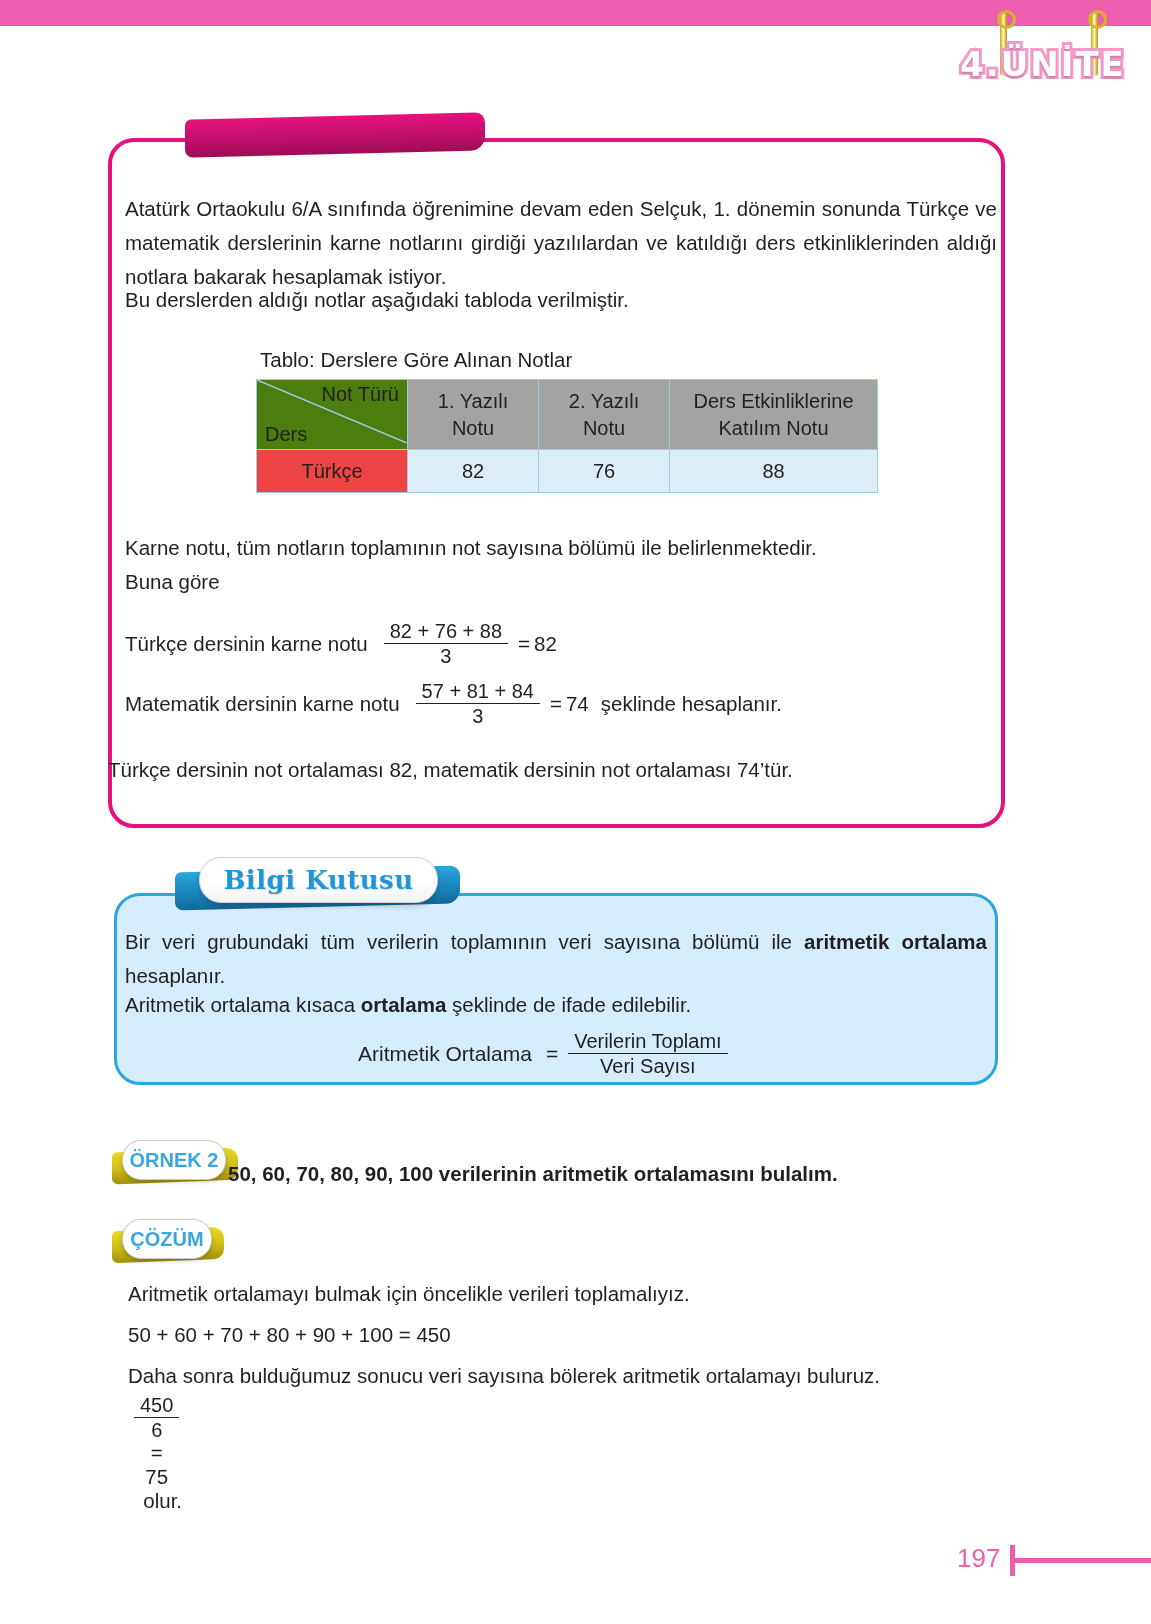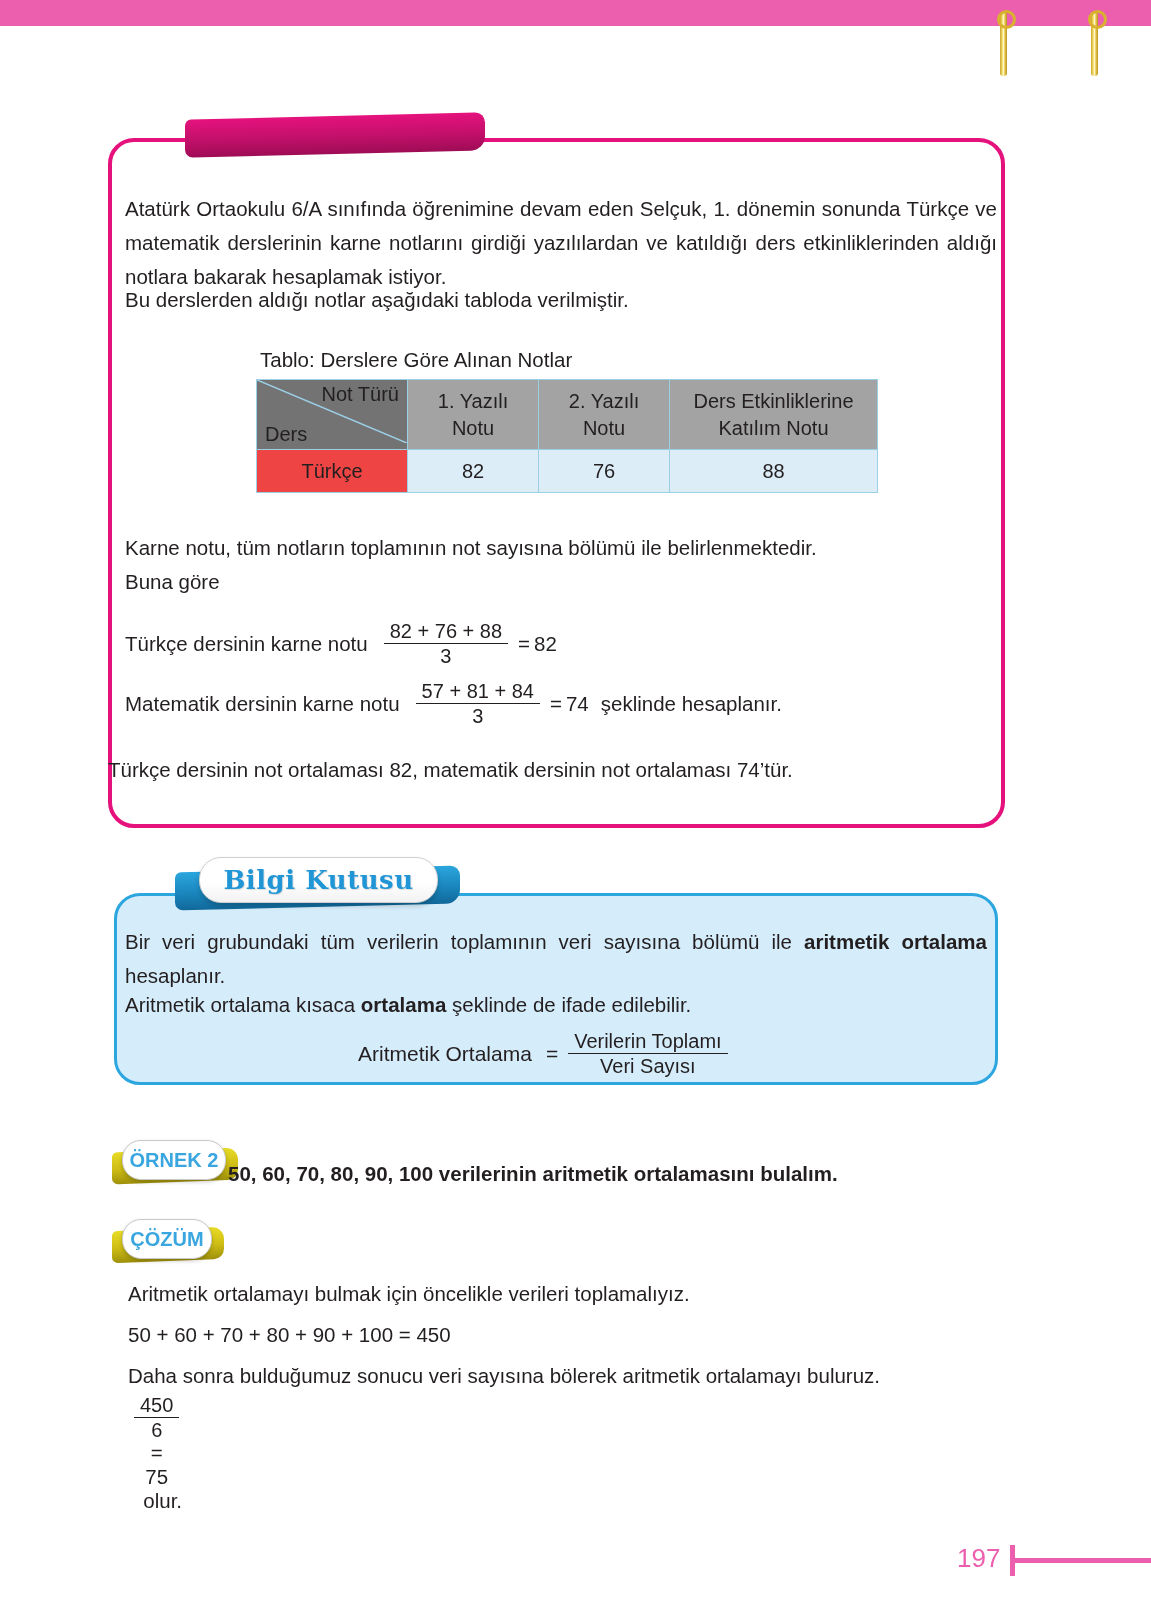--- a/index.html
+++ b/index.html
@@ -163,21 +163,21 @@
     font-size: 20px;
     color: #231f20;
   }
   .notlar-table td, .notlar-table th {
     border: 1px solid #9bcfe6;
     text-align: center;
     font-weight: normal;
     padding: 3px 6px;
   }
   .notlar-table .corner {
-    background: #737373;
+    background: #4d7c0f;
     width: 150px;
     height: 63px;
     padding: 0;
     position: relative;
   }
   .notlar-table .corner .diag {
     position: absolute;
     inset: 0;
   }
   .notlar-table .corner .lbl-type {
@@ -331,20 +331,21 @@
 </head>
 <body>
 
 <div class="top-strip"></div>
 
 <div class="unit-badge">
   <div class="hook h1"></div>
   <div class="hook h2"></div>
   <div class="ring r1"></div>
   <div class="ring r2"></div>
+  <div class="unit-title">4.ÜNİTE</div>
 </div>
 
 <div class="pink-box"></div>
 
 <div class="banner" id="banner-birlikte">
   <div class="ribbon"></div>
 </div>
 
 <div class="para just" id="p-intro">Atatürk Ortaokulu 6/A sınıfında öğrenimine devam eden Selçuk, 1. dönemin sonunda Türkçe ve matematik derslerinin karne notlarını girdiği yazılılardan ve katıldığı ders etkinliklerinden aldığı notlara bakarak hesaplamak istiyor.</div>
 <div class="para" id="p-table-lead">Bu derslerden aldığı notlar aşağıdaki tabloda verilmiştir.</div>

